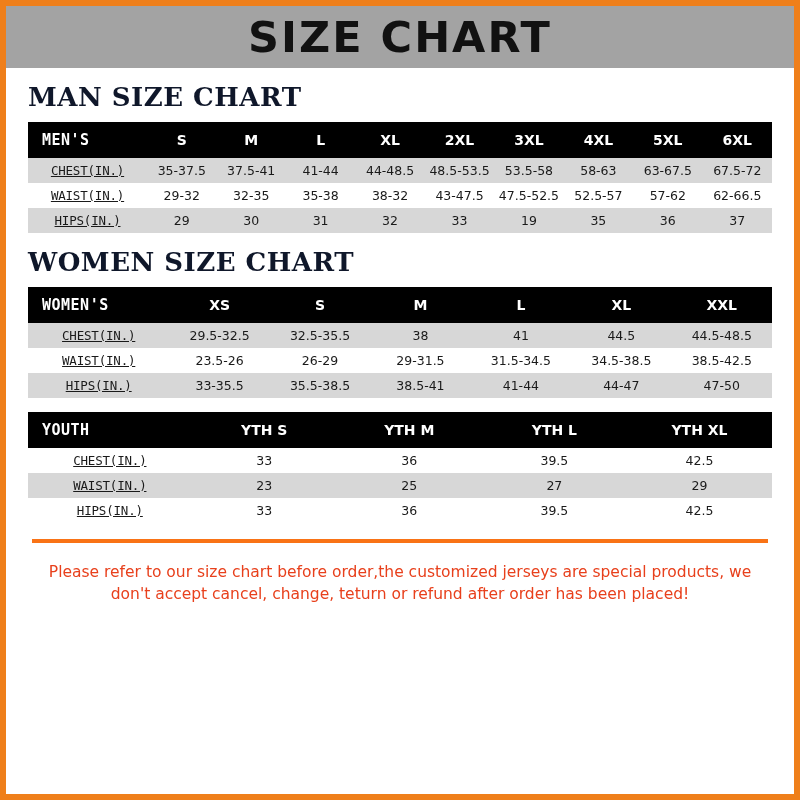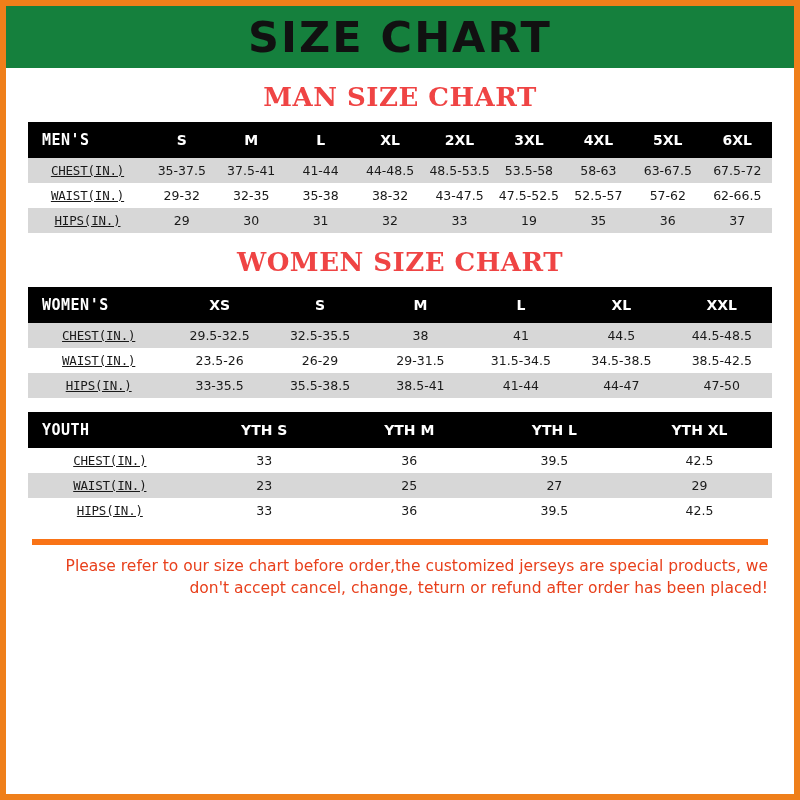--- a/index.html
+++ b/index.html
@@ -17,45 +17,44 @@
     position: relative;
     width: 800px;
     height: 800px;
     box-sizing: border-box;
     border: 6px solid #ef7f1a;
     background: #ffffff;
     overflow: hidden;
   }
   .banner {
     height: 62px;
-    background: #15803d;
+    background: #a3a3a3;
     display: flex;
     align-items: center;
     justify-content: center;
   }
   .banner-title {
     font-family: "DejaVu Sans", sans-serif;
     font-weight: bold;
     font-size: 43px;
     letter-spacing: 2px;
     color: #111111;
     line-height: 1;
   }
   .content {
     padding: 0 22px;
   }
   .section {
     margin-top: 14px;
   }
   .section-title {
-    text-align: center;
     font-family: "DejaVu Serif", serif;
     font-weight: bold;
     font-size: 26px;
-    color: #ef4444;
+    color: #0f172a;
     letter-spacing: 0.5px;
     margin: 0 0 10px 0;
   }
   table.size-table {
     width: 100%;
     border-collapse: collapse;
     table-layout: fixed;
   }
   table.size-table th,
   table.size-table td {
@@ -93,27 +92,27 @@
     text-align: center;
     text-decoration: underline;
   }
   
   .men-table col.first { width: 16%; }
   .women-table col.first { width: 19%; }
   .youth-table col.first { width: 22%; }
 
   .note {
     margin: 16px 4px 0 4px;
-    border-top: 6px solid #f97316;
-    padding-top: 10px;
+    border-top: 4px solid #f97316;
+    padding-top: 18px;
     color: #e8401c;
     font-family: "DejaVu Sans", sans-serif;
     font-size: 15.5px;
     line-height: 1.45;
-    text-align: right;
+    text-align: center;
   }
 </style>
 </head>
 <body>
 
 <div class="page">
 
   <div class="banner">
     <div class="banner-title">SIZE CHART</div>
   </div>

